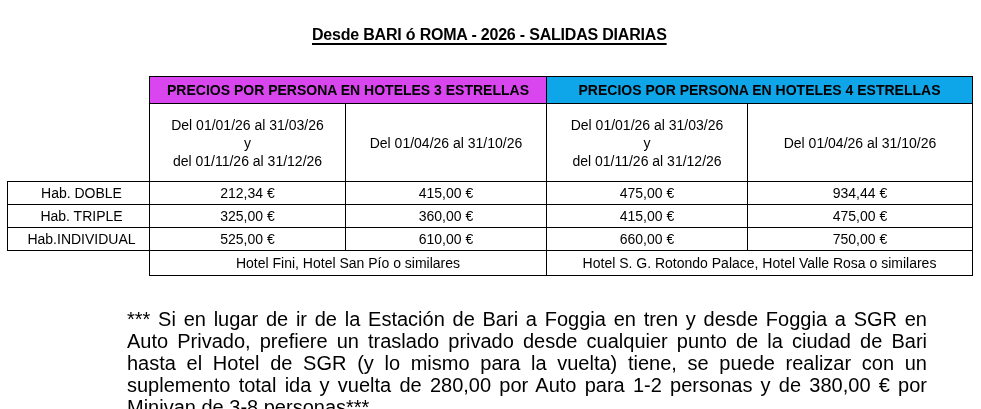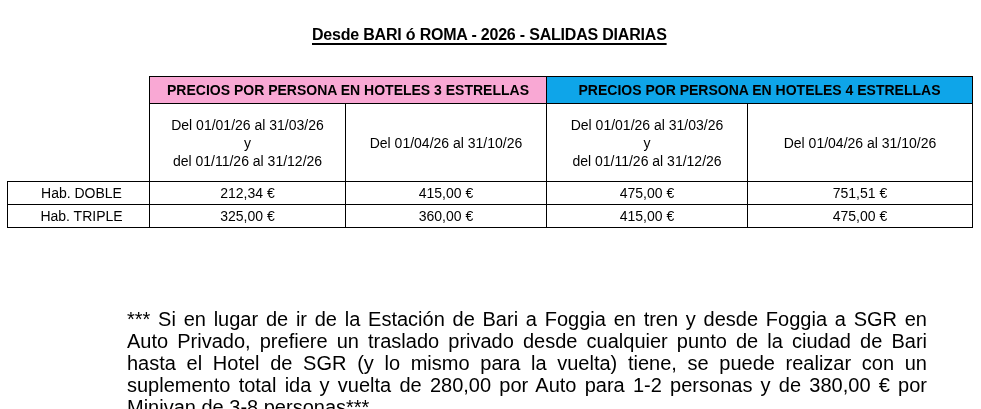--- a/index.html
+++ b/index.html
@@ -16,21 +16,21 @@
   }
   table.prices {
     position: absolute; left: 7px; top: 76px;
     border-collapse: collapse; font-size: 14px;
   }
   table.prices td {
     border: 1px solid #000; padding: 0; text-align: center; vertical-align: middle;
     line-height: 18px;
   }
   table.prices td.blank { border: none; }
-  .h3 { background: #f9a8d4; font-weight: bold; height: 26px; margin-top: 32px; }
+  .h3 { background: #d946ef; font-weight: bold; height: 26px; margin-top: 32px; }
   .h4 { background: #0ea5e9; font-weight: bold; height: 26px; }
   .period { height: 77px; }
   .rowlabel { text-align: right; padding-left: 6px !important; height: 22px; }
   .hotel { height: 24px; }
   .c0 { width: 135px; }
   .c1 { width: 195px; }
   .c2 { width: 200px; }
   .c3 { width: 200px; }
   .c4 { width: 224px; }
   .note {
@@ -67,25 +67,37 @@
     </td>
     <td class="period c4">
       <div>Del 01/04/26 al 31/10/26</div>
     </td>
   </tr>
   <tr>
     <td class="rowlabel c0">Hab. DOBLE</td>
     <td>212,34 €</td>
     <td>415,00 €</td>
     <td>475,00 €</td>
-    <td>751,51 €</td>
+    <td>934,44 €</td>
   </tr>
   <tr>
     <td class="rowlabel c0">Hab. TRIPLE</td>
     <td>325,00 €</td>
     <td>360,00 €</td>
     <td>415,00 €</td>
     <td>475,00 €</td>
   </tr>
+  <tr>
+    <td class="rowlabel c0">Hab.INDIVIDUAL</td>
+    <td>525,00 €</td>
+    <td>610,00 €</td>
+    <td>660,00 €</td>
+    <td>750,00 €</td>
+  </tr>
+  <tr>
+    <td class="blank c0"></td>
+    <td class="hotel" colspan="2">Hotel Fini, Hotel San Pío o similares</td>
+    <td class="hotel" colspan="2">Hotel S. G. Rotondo Palace, Hotel Valle Rosa o similares</td>
+  </tr>
 </tbody>
   </table>
 
 <div class="note">*** Si en lugar de ir de la Estación de Bari a Foggia en tren y desde Foggia a SGR en Auto Privado, prefiere un traslado privado desde cualquier punto de la ciudad de Bari hasta el Hotel de SGR (y lo mismo para la vuelta) tiene, se puede realizar con un suplemento total ida y vuelta de 280,00 por Auto para 1-2 personas y de 380,00 € por Minivan de 3-8 personas***</div>
 
 </body></html>

